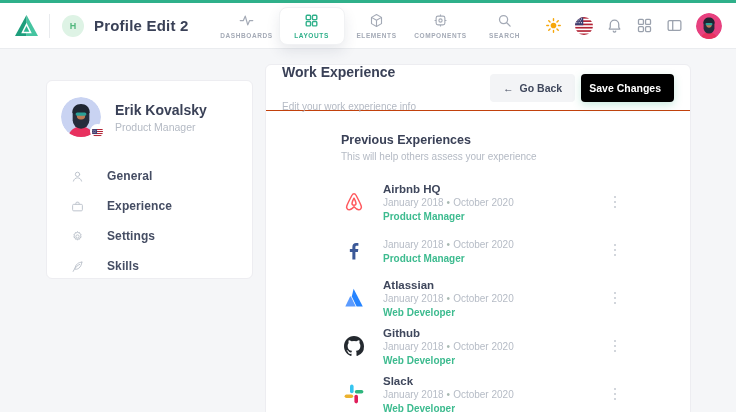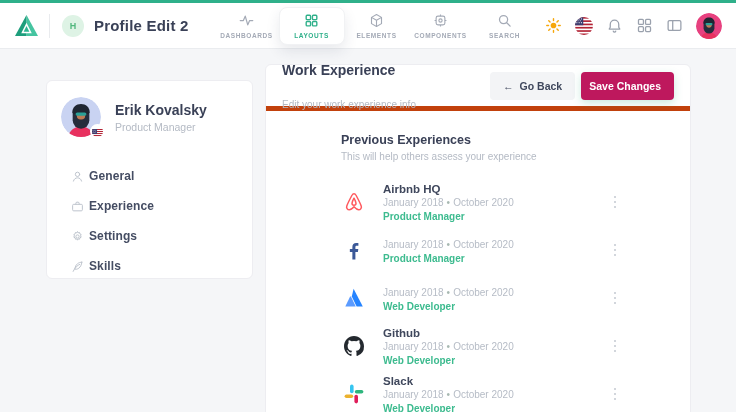--- a/index.html
+++ b/index.html
@@ -41,35 +41,35 @@
   .profile-card { position:absolute; left:46px; top:32px; width:207px; height:199px; }
   .profile-head { display:flex; align-items:center; padding:16px 14px 10px 14px; }
   .avatar-wrap { position:relative; width:40px; height:40px; flex:0 0 auto; }
   .avatar-lg { width:40px; height:40px; border-radius:50%; overflow:hidden; display:block; }
   .flag-badge { position:absolute; right:-4px; bottom:-2px; width:15px; height:15px;
     border-radius:50%; overflow:hidden; border:2px solid #fff; background:#fff; }
   .p-name { font-size:14px; font-weight:bold; color:#3a4157; }
   .p-role { font-size:10.5px; color:#b4bac4; margin-top:3px; }
   .profile-txt { margin-left:14px; }
   .side-menu { margin-top:14px; }
-  .menu-item { display:flex; align-items:center; gap:5px; padding:8px 24px; cursor:pointer; }
+  .menu-item { display:flex; align-items:center; gap:23px; padding:8px 24px; cursor:pointer; }
   .menu-item svg { width:13px; height:13px; color:#bcc2cc; flex:0 0 auto; }
   .menu-item .m-label { font-size:12px; font-weight:bold; color:#454d63; letter-spacing:.1px; }
 
   
   .main-card { position:absolute; left:265px; top:16px; width:426px; height:420px;
     border-radius:6px 6px 0 0; }
-  .main-head { display:flex; align-items:center; padding:10px 16px; border-bottom:5px solid #c2410c; height:46px; }
+  .main-head { display:flex; align-items:center; padding:10px 16px; border-bottom:1px solid #c2410c; height:46px; }
   .mh-title { font-size:14px; font-weight:bold; color:#3a4157; }
   .mh-sub { font-size:10px; color:#b4bac4; margin-top:21px; }
   .mh-btns { margin-left:auto; display:flex; gap:6px; }
   .btn { font-size:10.5px; font-weight:bold; border:none; border-radius:4px; padding:8px 13px;
     cursor:pointer; font-family:"Liberation Sans", sans-serif; display:flex; align-items:center; gap:6px; }
   .btn-back { background:#f3f4f6; color:#3f475c; }
-  .btn-save { background:#be185d; color:#fff; box-shadow:0 3px 8px rgba(47,174,133,.25);padding-left:8px; }
+  .btn-save { background:#000000; color:#fff; box-shadow:0 3px 8px rgba(47,174,133,.25);padding-left:8px; }
 
   .content { padding:22px 70px 0 75px; }
   .section-title { font-size:12.5px; font-weight:bold; color:#3a4157; }
   .section-sub { font-size:10px; color:#b4bac4; margin-top:4px; }
   .exp-list { margin-top:16px; }
   .exp-item { display:flex; align-items:center; height:48px; }
   .exp-ico { width:25px; height:25px; flex:0 0 auto; margin-right:17px; display:flex; align-items:center; justify-content:center; }
   .exp-ico svg { width:24px; height:24px; display:block; }
   .exp-txt { display:flex; flex-direction:column; }
   .exp-company { font-size:11.5px; font-weight:bold; color:#3f475c; }
@@ -311,20 +311,21 @@
           </div>
 
           <div class="exp-item">
             <span class="exp-ico">
               <svg viewBox="0 0 24 24">
                 <polygon points="11.6,2.8 20.8,20.4 14.6,20.4 9.8,10.6" fill="#2684FF"></polygon>
                 <path d="M8 10.8c.3-.4.9-.35 1.15.1l4.6 9.5H3.3z" fill="#5b9bff"></path>
                 </svg>
               </span>
             <div class="exp-txt">
+              <span class="exp-company">Atlassian</span>
               <span class="exp-dates"><span>January 2018</span><span class="dot">•</span><span>October 2020</span></span>
               <span class="exp-role">Web Developer</span>
             </div>
             <span class="kebab">
                 <i></i>
                 <i></i>
                 <i></i>
               </span>
           </div>
 

